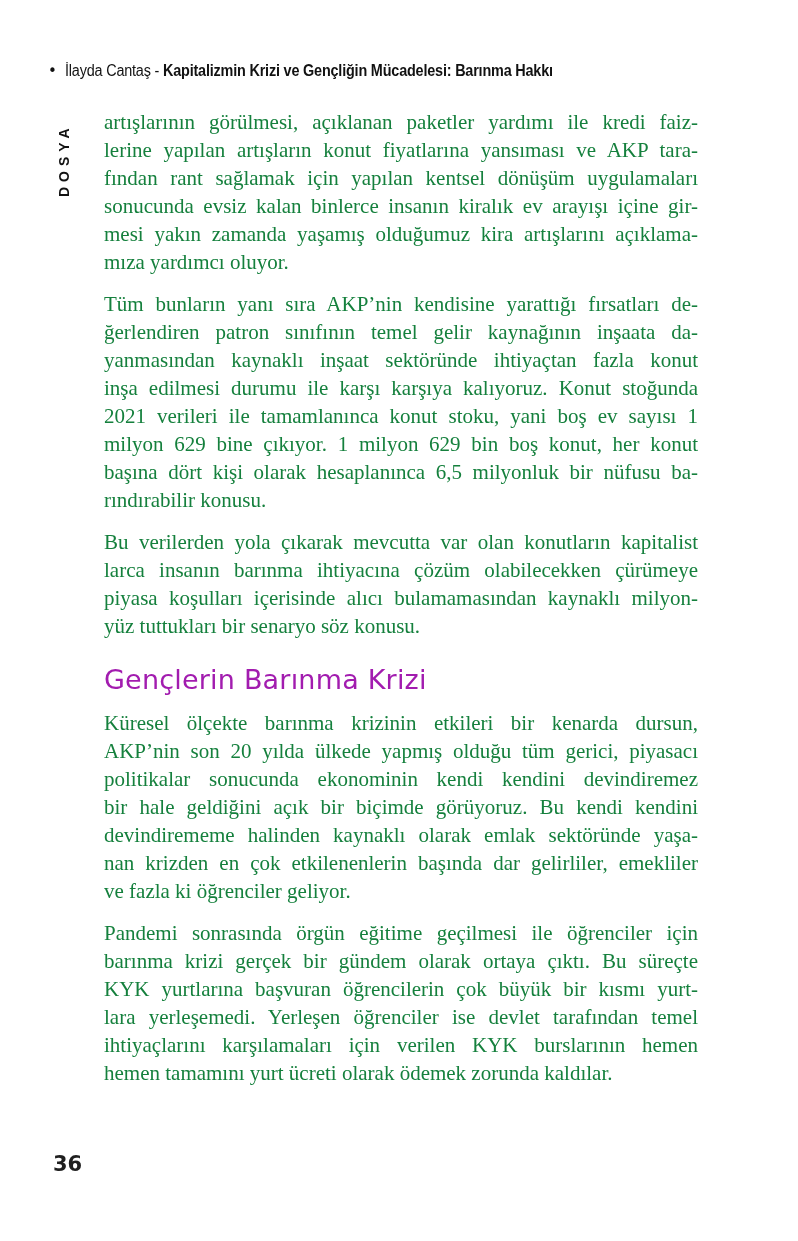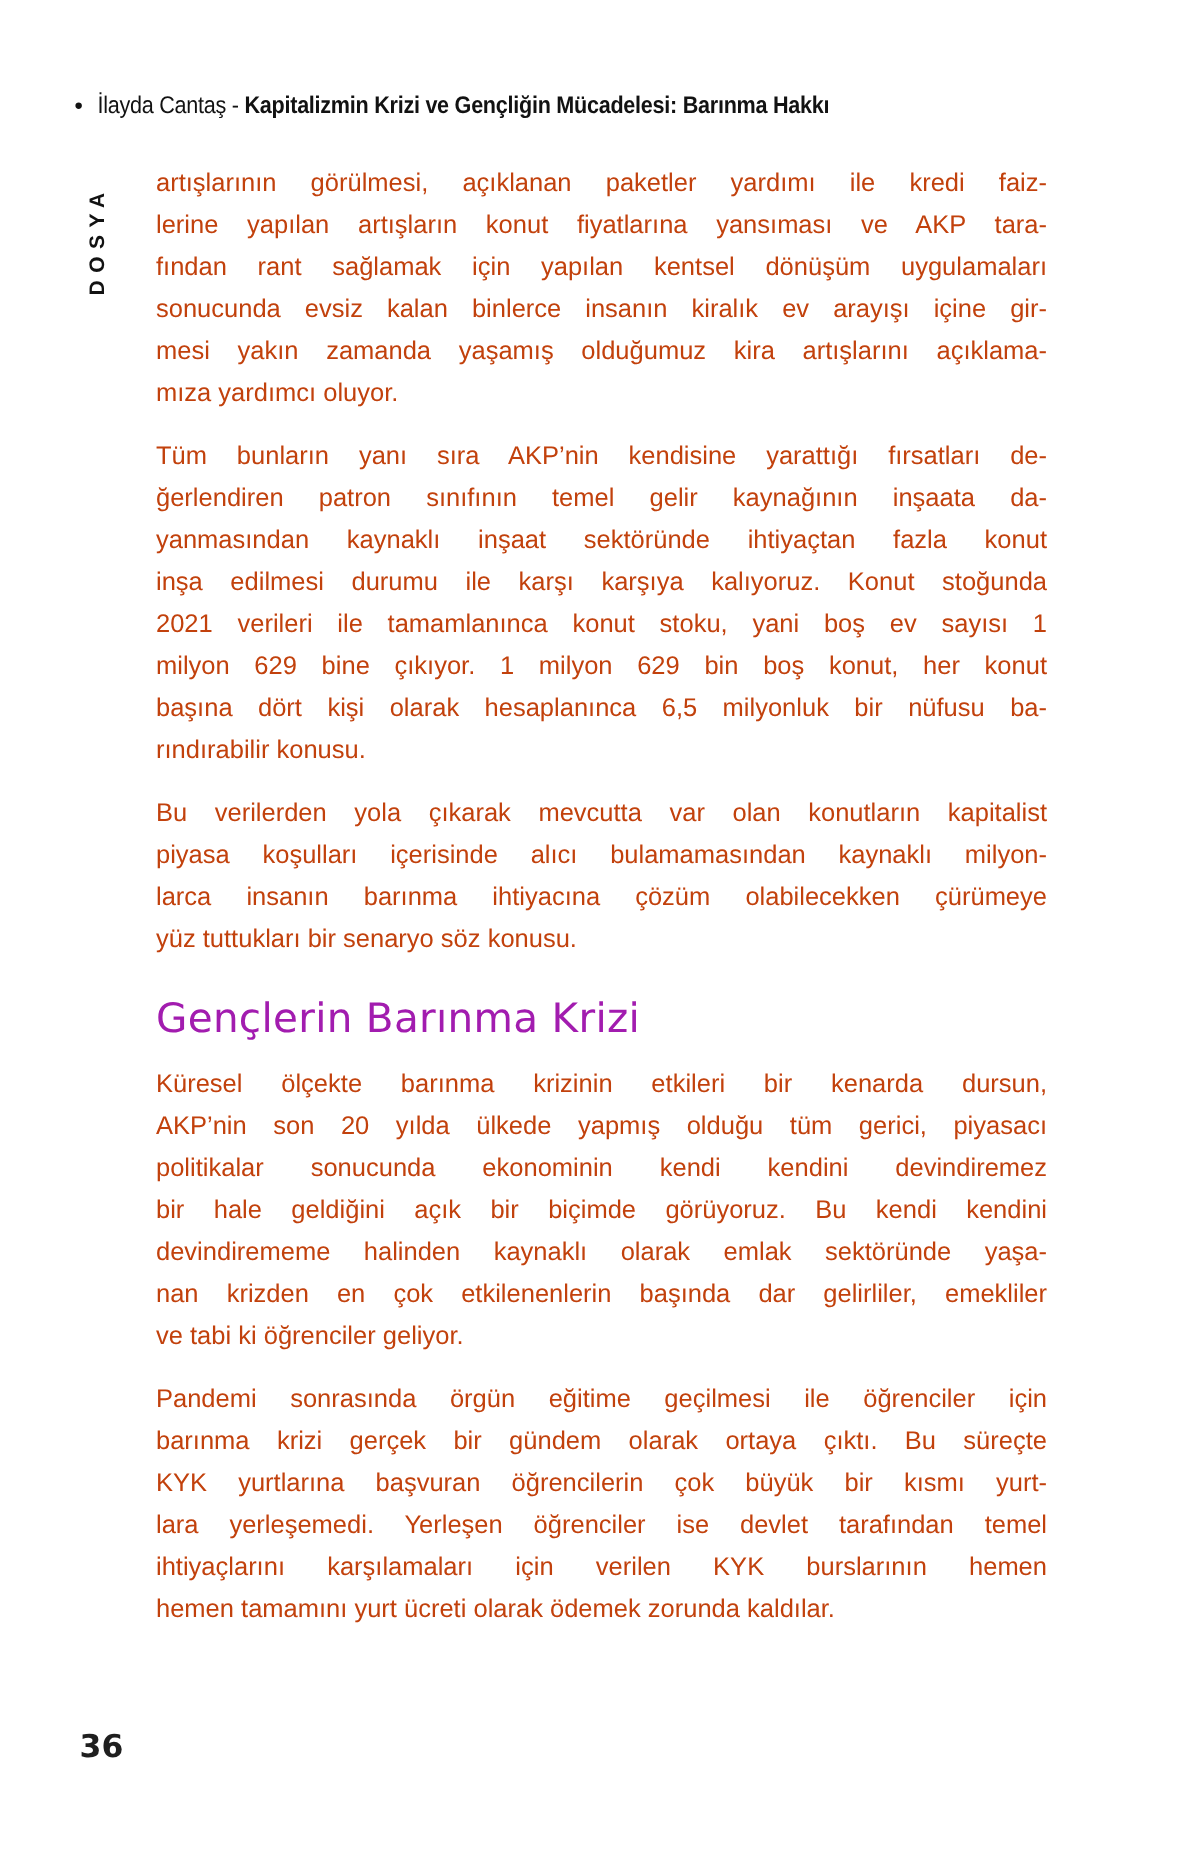--- a/index.html
+++ b/index.html
@@ -59,24 +59,24 @@
 
   
   .body-col {
     position: absolute;
     left: 104px;
     top: 108px;
     width: 594px;
   }
   .paragraph { margin: 0 0 14px 0; }
   .line {
-    font-family: Liberation Sans, sans-serif;
-    font-size: 17px;
+    font-family: Liberation Serif, serif;
+    font-size: 21px;
     line-height: 28px;
-    color: #c2410c;
+    color: #15803d;
     text-align: justify;
     text-align-last: justify;
   }
   .line.last {
     text-align-last: left;
   }
 
   .section-heading {
     font-family: "DejaVu Sans", sans-serif;
     font-weight: normal;
@@ -121,33 +121,33 @@
       <div class="line">ğerlendiren patron sınıfının temel gelir kaynağının inşaata da-</div>
       <div class="line">yanmasından kaynaklı inşaat sektöründe ihtiyaçtan fazla konut</div>
       <div class="line">inşa edilmesi durumu ile karşı karşıya kalıyoruz.  Konut stoğunda</div>
       <div class="line">2021 verileri ile tamamlanınca konut stoku, yani boş ev sayısı 1</div>
       <div class="line">milyon 629 bine çıkıyor. 1 milyon 629 bin boş konut, her konut</div>
       <div class="line">başına dört kişi olarak hesaplanınca 6,5 milyonluk bir nüfusu ba-</div>
       <div class="line last">rındırabilir konusu.</div>
     </div>
     <div class="paragraph">
       <div class="line">Bu verilerden yola çıkarak mevcutta var olan konutların kapitalist</div>
+      <div class="line">larca insanın barınma ihtiyacına çözüm olabilecekken çürümeye</div>
       <div class="line">piyasa koşulları içerisinde alıcı bulamamasından kaynaklı milyon-</div>
-      <div class="line">larca insanın barınma ihtiyacına çözüm olabilecekken çürümeye</div>
       <div class="line last">yüz tuttukları bir senaryo söz konusu.</div>
     </div>
     <h2 class="section-heading">Gençlerin Barınma Krizi</h2>
     <div class="paragraph">
       <div class="line">Küresel ölçekte barınma krizinin etkileri bir kenarda dursun,</div>
       <div class="line">AKP’nin son 20 yılda ülkede yapmış olduğu tüm gerici, piyasacı</div>
       <div class="line">politikalar sonucunda ekonominin kendi kendini devindiremez</div>
       <div class="line">bir hale geldiğini açık bir biçimde görüyoruz. Bu kendi kendini</div>
       <div class="line">devindirememe halinden kaynaklı olarak emlak sektöründe yaşa-</div>
       <div class="line">nan krizden en çok etkilenenlerin başında dar gelirliler, emekliler</div>
-      <div class="line last">ve tabi ki öğrenciler geliyor.</div>
+      <div class="line last">ve fazla ki öğrenciler geliyor.</div>
     </div>
     <div class="paragraph">
       <div class="line">Pandemi sonrasında örgün eğitime geçilmesi ile öğrenciler için</div>
       <div class="line">barınma krizi gerçek bir gündem olarak ortaya çıktı. Bu süreçte</div>
       <div class="line">KYK yurtlarına başvuran öğrencilerin çok büyük bir kısmı yurt-</div>
       <div class="line">lara yerleşemedi. Yerleşen öğrenciler ise devlet tarafından temel</div>
       <div class="line">ihtiyaçlarını karşılamaları için verilen KYK burslarının hemen</div>
       <div class="line last">hemen tamamını yurt ücreti olarak ödemek zorunda kaldılar.</div>
     </div>
   </main>

